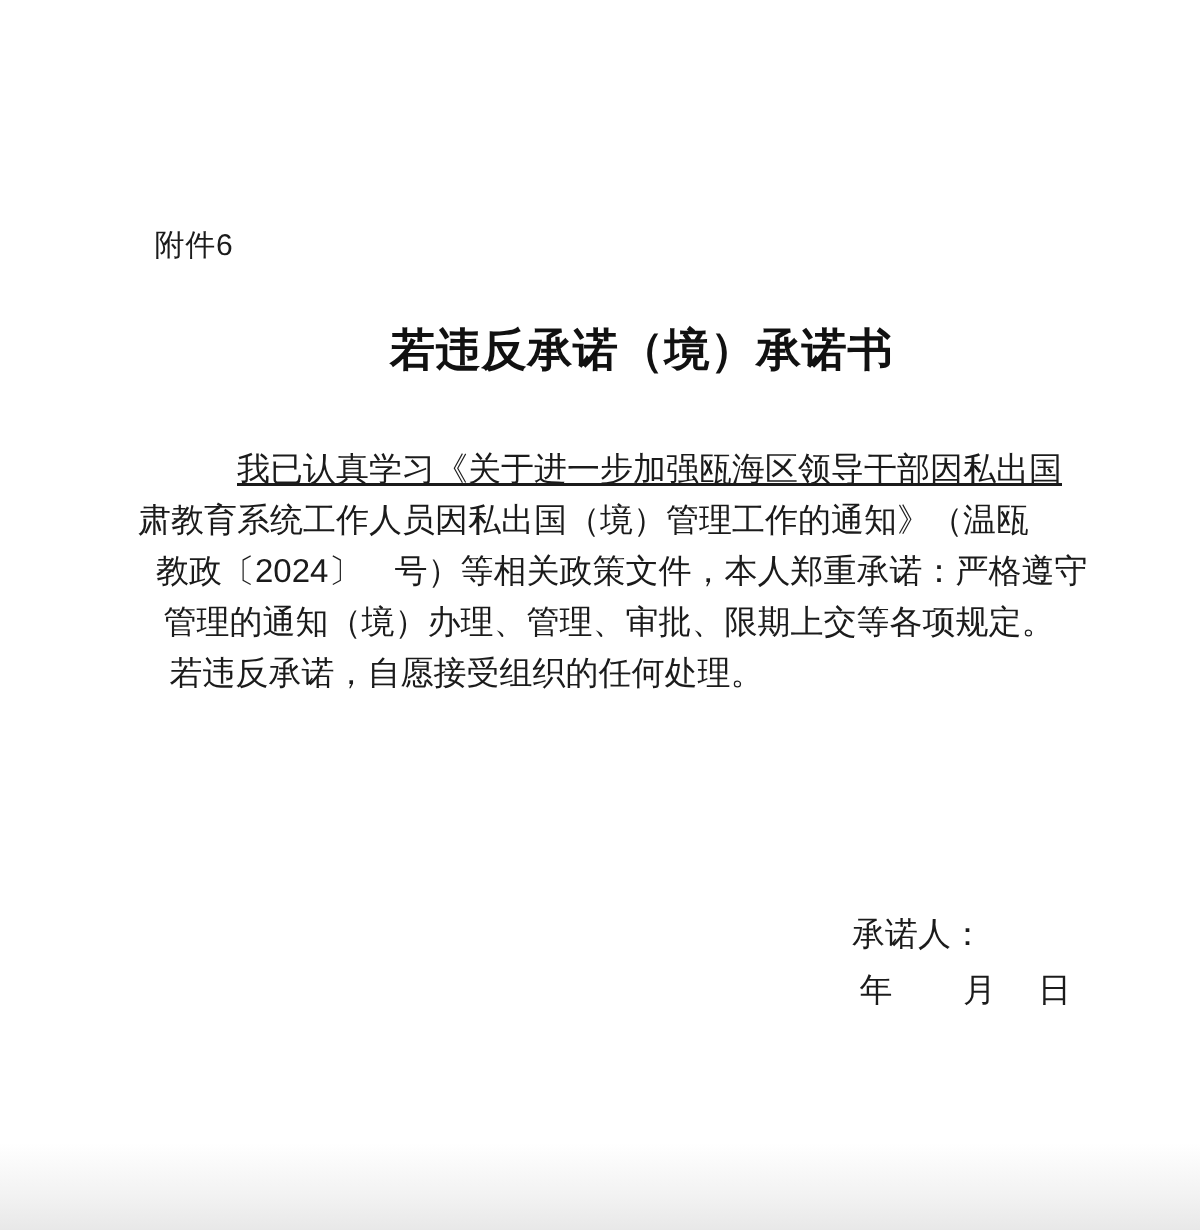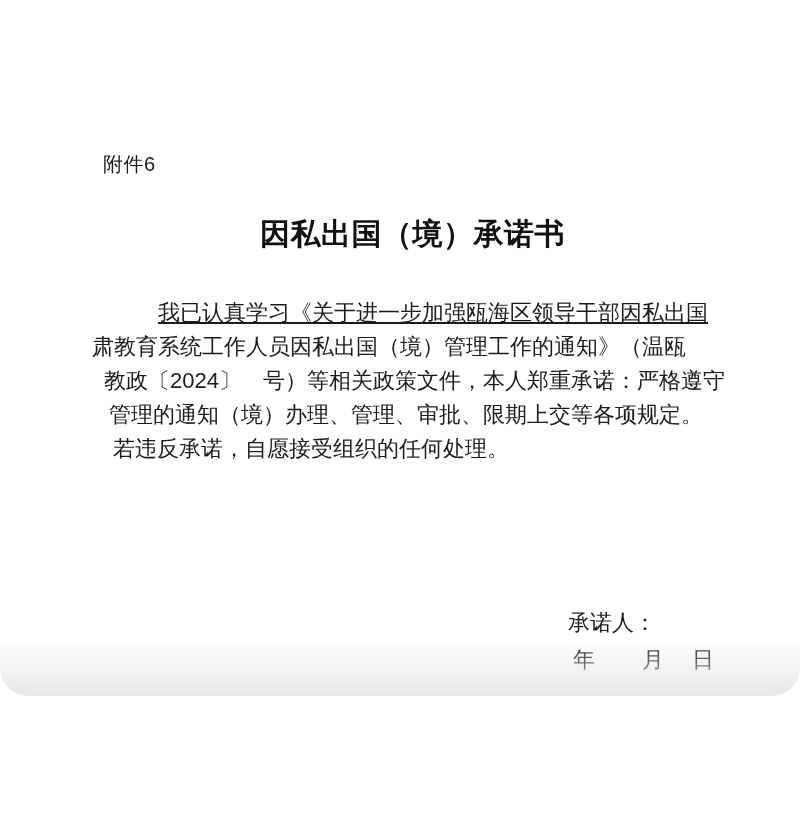--- a/index.html
+++ b/index.html
@@ -3,26 +3,25 @@
 <meta charset="utf-8">
 <style>
   html, body {
     margin: 0;
     padding: 0;
     background: #ffffff;
   }
   .page {
     position: relative;
     width: 800px;
-    height: 696px;
+    height: 820px;
     background: #ffffff;
     overflow: hidden;
     font-family: "Liberation Sans", sans-serif;
     color: #1b1b1b;
-    border-radius: 28px;
   }
   .attachment-label {
     position: absolute;
     left: 103px;
     top: 150px;
     font-size: 20px;
     line-height: 28px;
     letter-spacing: 0.5px;
     white-space: pre;
   }
@@ -87,21 +86,21 @@
     pointer-events: none;
   }
 </style>
 </head>
 <body>
 
 <div class="page">
 
   <div class="attachment-label">附件6</div>
 
-  <div class="doc-title">因私出国（境）承诺书</div>
+  <div class="doc-title">若违反承诺（境）承诺书</div>
 
   <div class="body-block">
     <div class="body-line">我已认真学习《关于进一步加强瓯海区领导干部因私出国</div>
     <div class="body-line">肃教育系统工作人员因私出国（境）管理工作的通知》（温瓯</div>
     <div class="body-line">教政〔2024〕　号）等相关政策文件，本人郑重承诺：严格遵守</div>
     <div class="body-line">管理的通知（境）办理、管理、审批、限期上交等各项规定。</div>
     <div class="body-line">若违反承诺，自愿接受组织的任何处理。</div>
   </div>
 
   <div class="signer-label">承诺人：</div>

